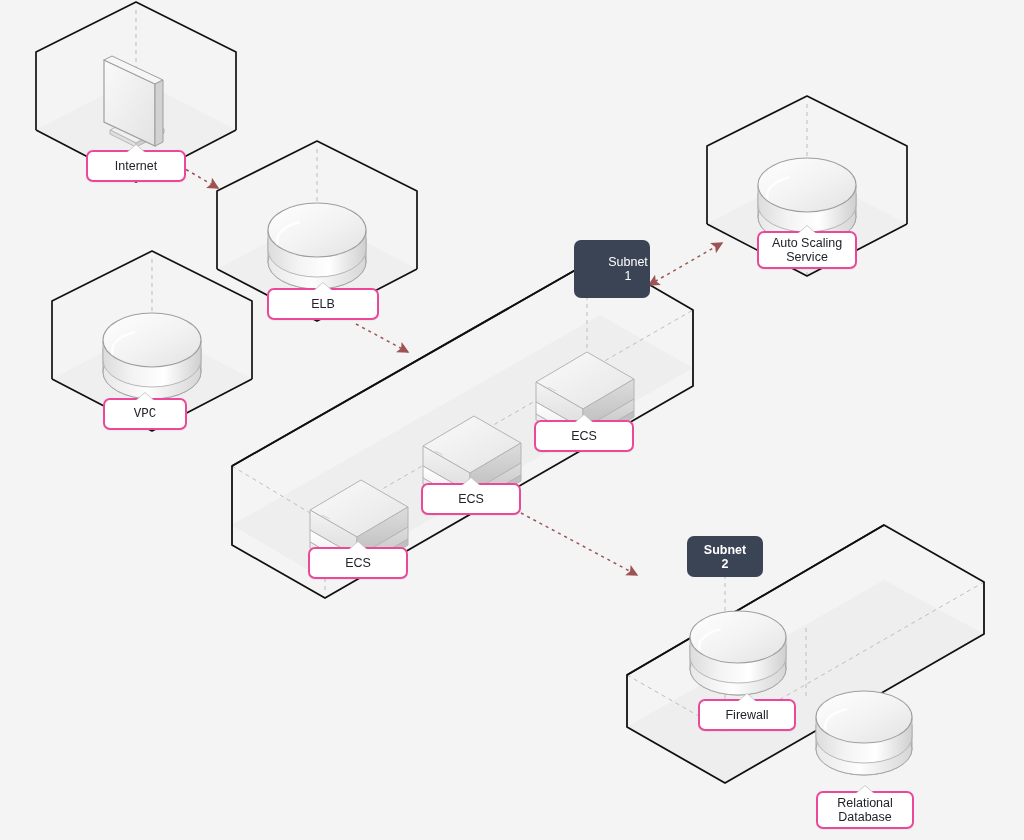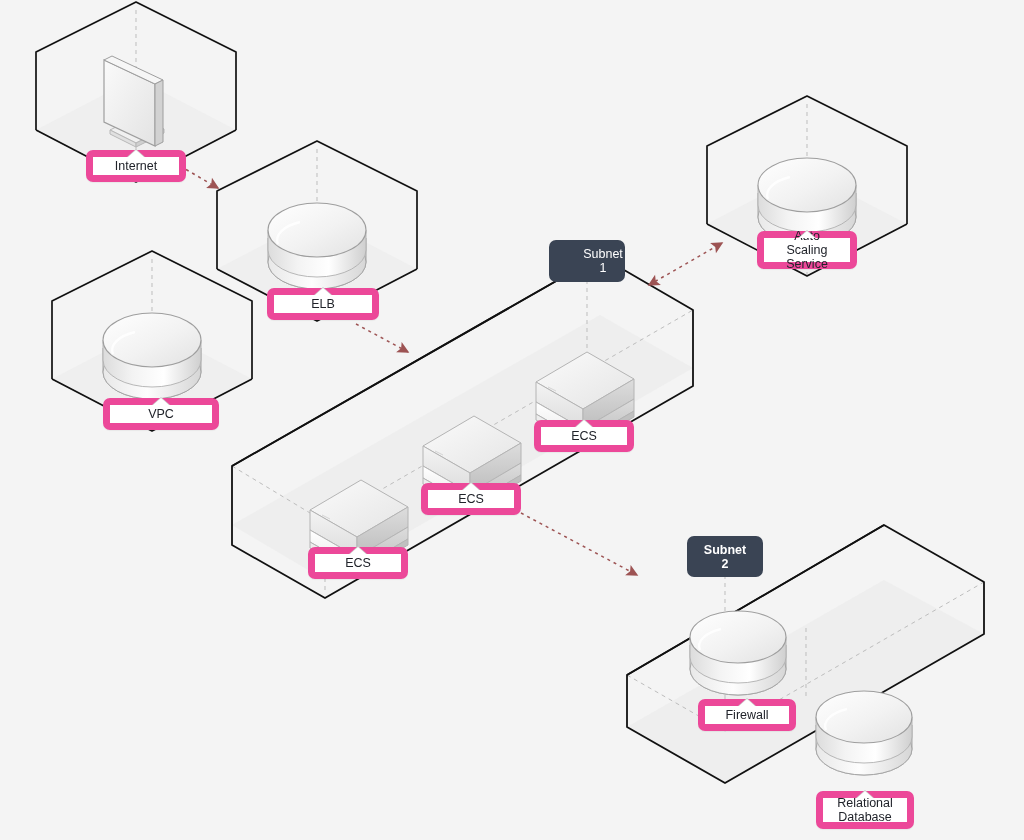--- a/index.html
+++ b/index.html
@@ -9,21 +9,21 @@
     font-family:"Liberation Sans", sans-serif;
     overflow:hidden;
     position:relative;
   }
   #stage{position:absolute;left:0;top:0;width:1024px;height:840px;}
   svg.diagram{position:absolute;left:0;top:0;width:1024px;height:840px;}
 
   .node-label{
     position:absolute;
     background:#ffffff;
-    border:7px solid #ec4899;
+    border:2px solid #ec4899;
     border-radius:7px;
     color:#20232a;
     font-size:12.5px;
     line-height:14px;
     text-align:center;
     display:flex;
     align-items:center;
     justify-content:center;
     box-sizing:border-box;
     padding:4px 8px;
@@ -299,33 +299,33 @@
     </g>
     <g>
       <line x1="521" y1="513" x2="637" y2="575" stroke="#9d5353" stroke-width="1.5" stroke-dasharray="3,4" marker-end="url(#ah)"></line>
     </g>
   </svg>
 
   <div class="node-label" style="left:86px;top:150px;width:100px;height:32px;">Internet</div>
 
   <div class="node-label" style="left:267px;top:288px;width:112px;height:32px;">ELB</div>
 
-  <div class="node-label" style="left:103px;top:398px;width:116px;height:32px;">VPC</div>
+  <div class="node-label" style="left:103px;top:398px;width:84px;height:32px;font-family:Liberation Mono, monospace;">VPC</div>
 
   <div class="node-label" style="left:757px;top:231px;width:100px;height:38px;">Auto Scaling
 Service</div>
 
   <div class="node-label" style="left:308px;top:547px;width:100px;height:32px;">ECS</div>
 
   <div class="node-label" style="left:421px;top:483px;width:100px;height:32px;">ECS</div>
 
   <div class="node-label" style="left:534px;top:420px;width:100px;height:32px;">ECS</div>
 
   <div class="node-label" style="left:690px;top:699px;width:98px;height:32px;margin-left:8px;">Firewall</div>
 
   <div class="node-label" style="left:816px;top:779px;width:98px;height:38px;margin-top:12px;">Relational
 Database</div>
 
-  <div class="subnet-badge" style="left:549px;top:240px;width:76px;height:42px;padding-left:44px;">Subnet 1</div>
+  <div class="subnet-badge" style="left:574px;top:240px;width:76px;height:58px;padding-left:44px;">Subnet 1</div>
 
   <div class="subnet-badge" style="left:687px;top:536px;width:76px;height:41px;font-weight:bold;">Subnet 2</div>
 
 </div>
 
 </body></html>

